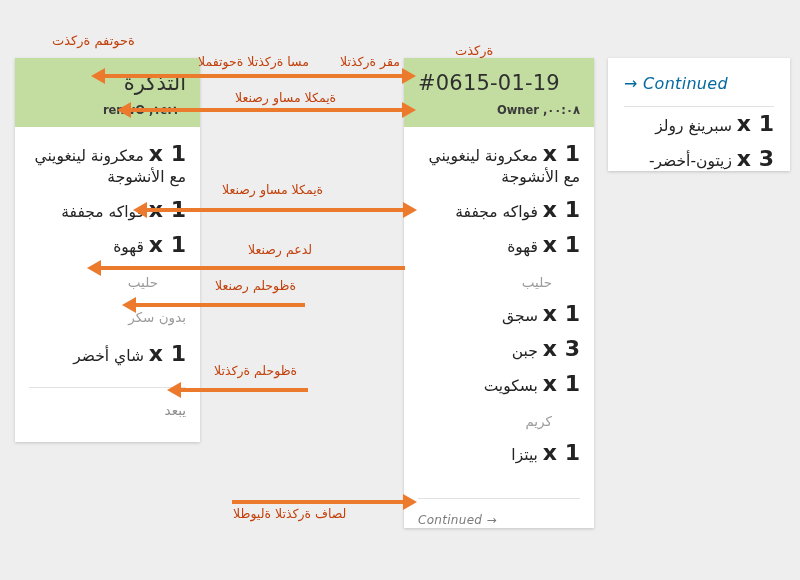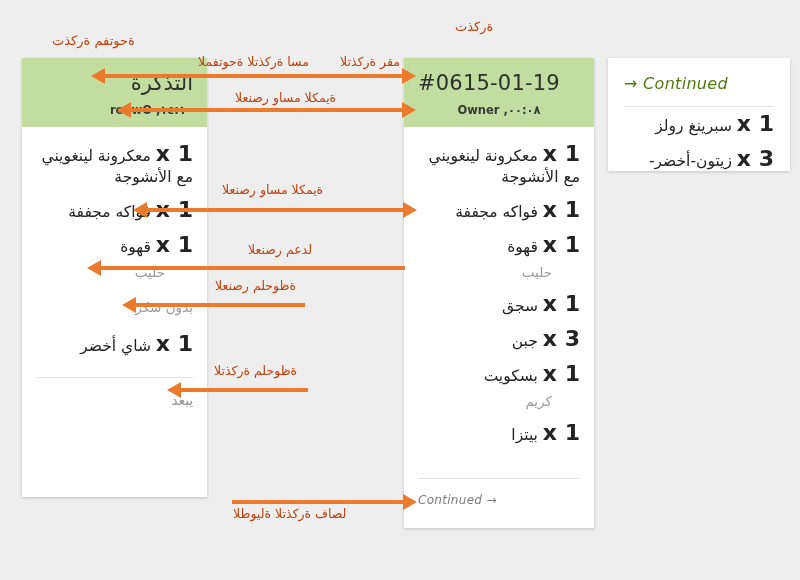--- a/index.html
+++ b/index.html
@@ -65,21 +65,21 @@
     color:#232323;
     line-height:21px;
     margin:11px 0 0 0;
   }
   .line-item:first-child{margin-top:6px;}
   .line-item .qty{font-weight:bold;font-size:22px;}
   .line-note{
     font-size:13.5px;
     color:#9b9b9b;
     line-height:19px;
-    margin-top:5px;
+    margin-top:15px;
     padding-right:28px;
   }
   .divider{
     border-top:1px solid #e2e2e2;
     margin:20px 0 0 0;
   }
   .ticket-note{
     font-size:13.5px;
     color:#8d8d8d;
     margin-top:14px;
@@ -90,36 +90,36 @@
     font-size:12px;
     color:#7b7b7b;
     font-style:italic;
     direction:ltr;
     text-align:left;
     margin-top:14px;
     letter-spacing:.3px;
   }
   .continued-top{
     font-size:16px;
-    color:#4d7c0f;
+    color:#0369a1;
     font-style:italic;
     direction:ltr;
     text-align:left;
     letter-spacing:.3px;
   }
 </style>
 </head>
 <body>
 
 <div class="stage">
 
   <div class="anno" style="left:52px;top:34px;font-size:13px;">ةحوتفم ةركذت</div>
-  <div class="anno" style="left:455px;top:20px;font-size:13px;">ةركذت</div>
-
-  <div class="card" style="left:22px;top:58px;width:185px;height:439px;">
+  <div class="anno" style="left:455px;top:44px;font-size:13px;">ةركذت</div>
+
+  <div class="card" style="left:15px;top:58px;width:185px;height:384px;">
     <div class="card-head">
       <div class="card-title">التذكرة</div>
       <div class="card-sub">٠١:٤١, Owner</div>
     </div>
     <div class="card-body">
       <div class="line-item">
         <span class="qty">1 x</span>
         <span>معكرونة لينغويني مع الأنشوجة</span>
       </div>
       <div class="line-item">
@@ -137,21 +137,21 @@
         <span>شاي أخضر</span>
       </div>
       <div class="divider"></div>
       <div class="ticket-note">يبعد</div>
     </div>
   </div>
 
   <div class="card" style="left:404px;top:58px;width:190px;height:470px;">
     <div class="card-head" style="text-align:left;direction:ltr;">
       <div class="card-title">#0615-01-19</div>
-      <div class="card-sub" style="direction:rtl;text-align:center;unicode-bidi:normal;">٠٠:٠٨, Owner</div>
+      <div class="card-sub" style="direction:rtl;text-align:right;unicode-bidi:normal;">٠٠:٠٨, Owner</div>
     </div>
     <div class="card-body">
       <div class="line-item">
         <span class="qty">1 x</span>
         <span>معكرونة لينغويني مع الأنشوجة</span>
       </div>
       <div class="line-item">
         <span class="qty">1 x</span>
         <span>فواكه مجففة</span>
       </div>

